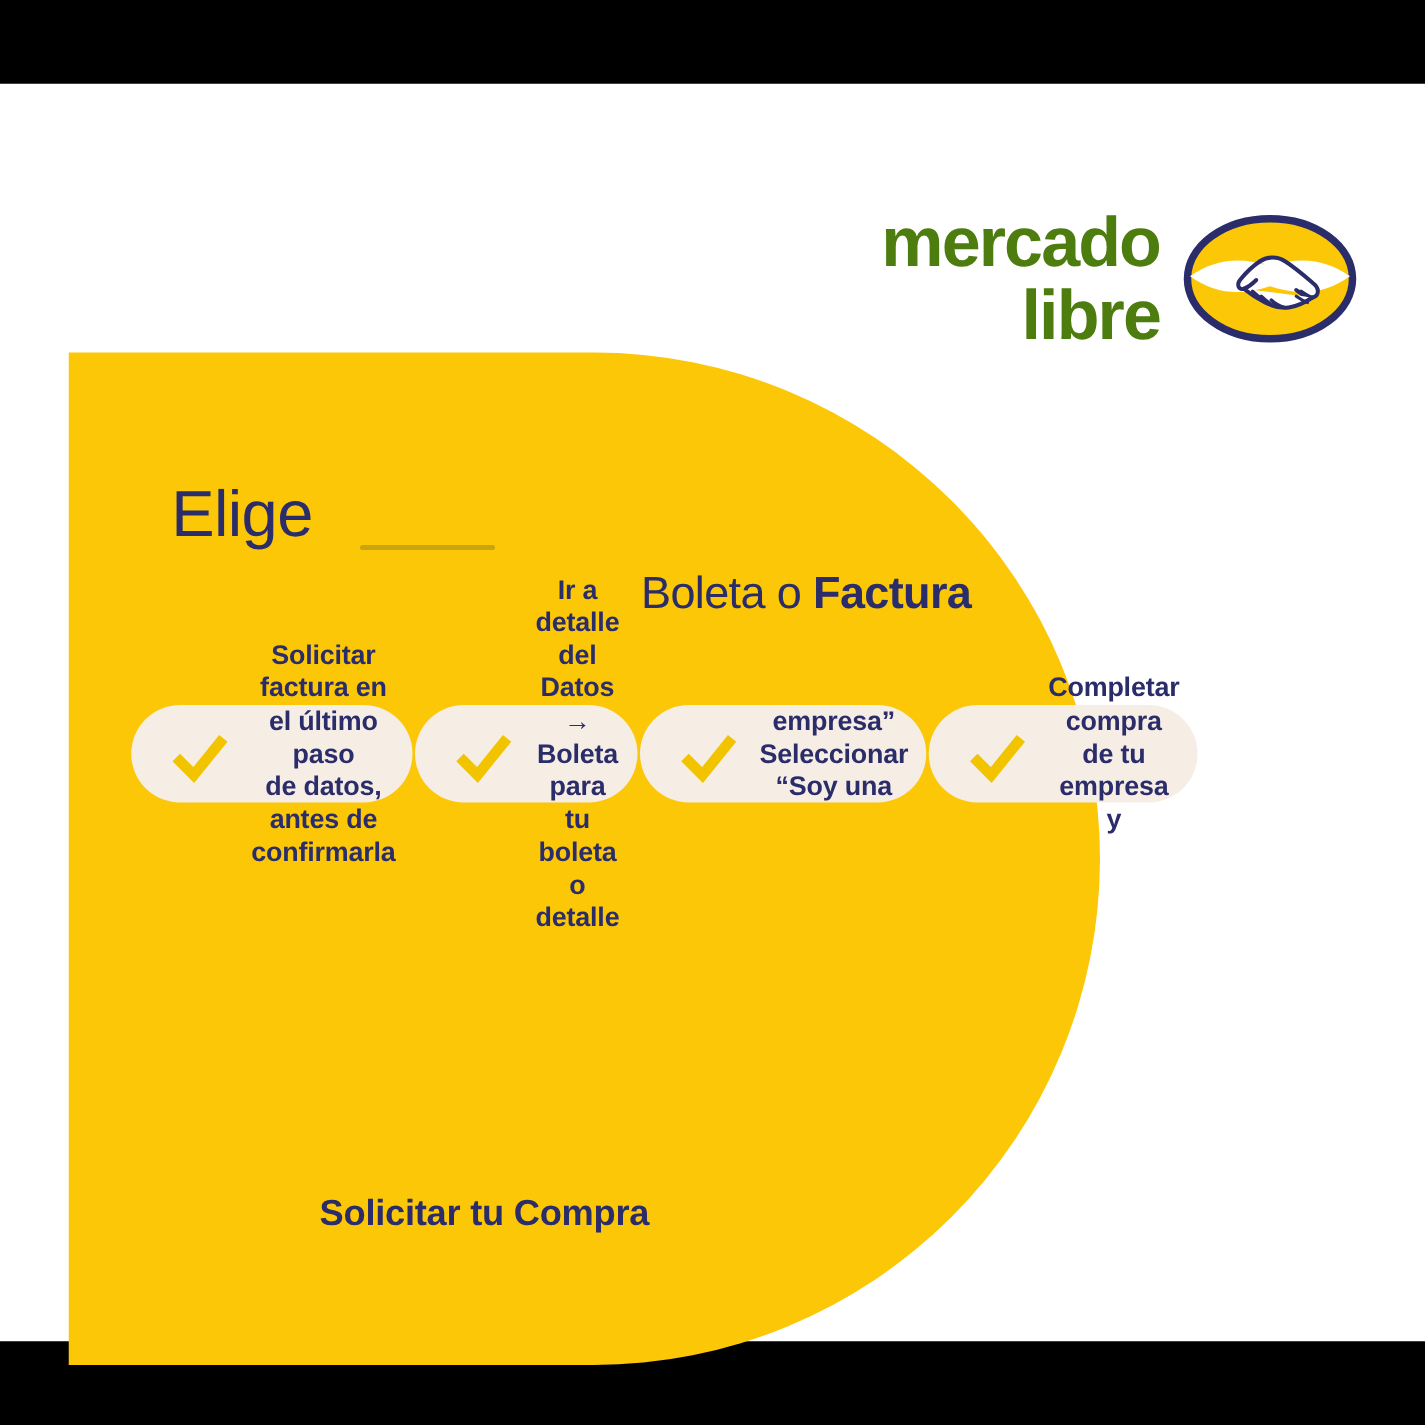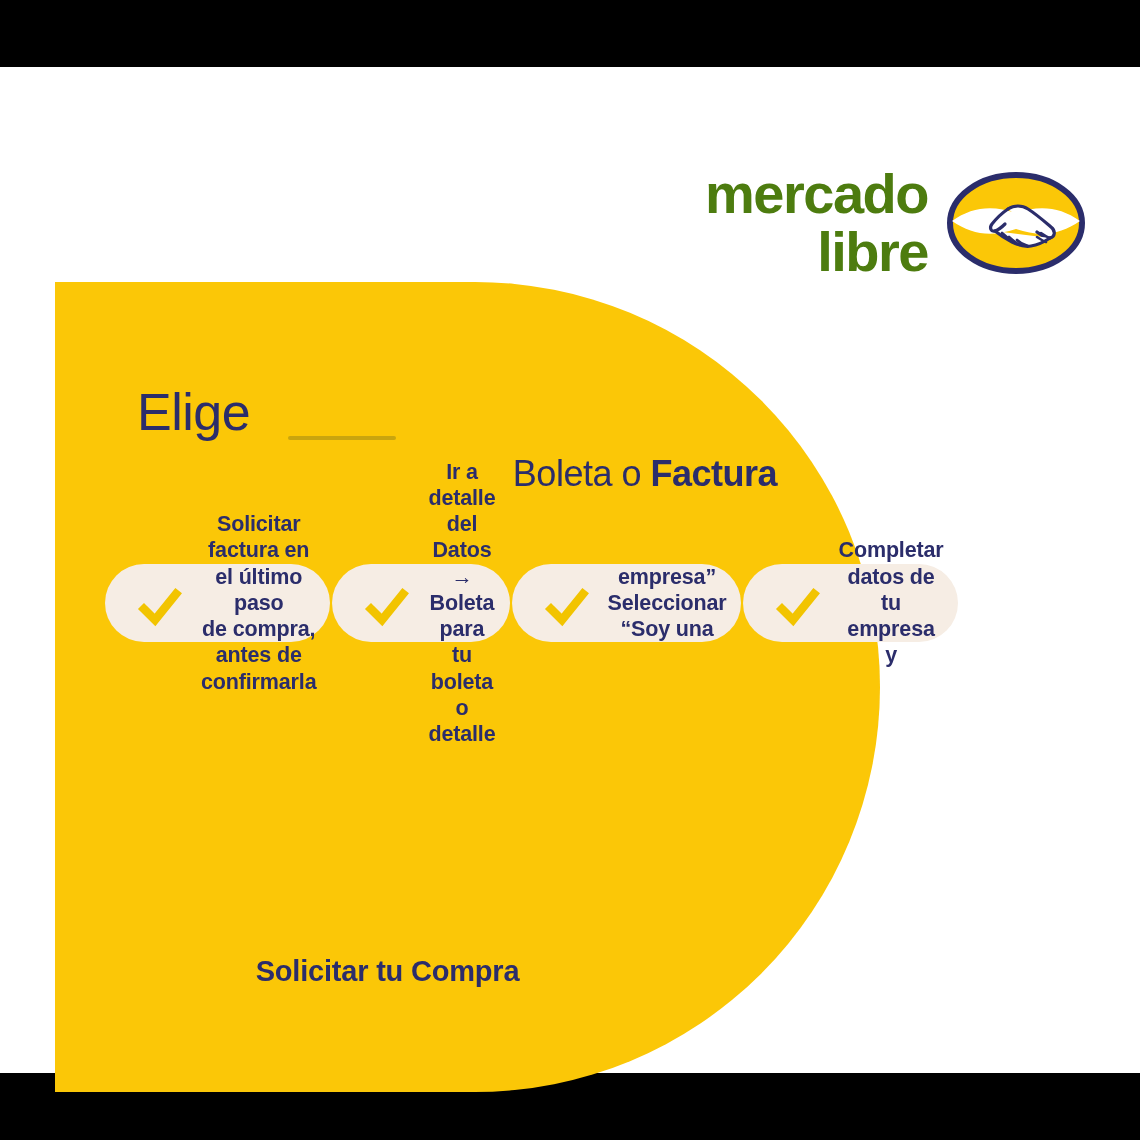--- a/index.html
+++ b/index.html
@@ -175,21 +175,21 @@
     </div>
 
     <div class="checklist">
 
       <div class="pill">
         <svg class="pill-check" viewBox="0 0 46 46">
           <path d="M7 24 L18 35 L39 9" fill="none" stroke="#F2C400" stroke-width="8.5" stroke-linecap="square" stroke-linejoin="miter"></path>
         </svg>
         <div class="pill-text">
           <div>Solicitar factura en el último paso</div>
-          <div>de compra, antes de confirmarla</div>
+          <div>de datos, antes de confirmarla</div>
         </div>
       </div>
 
       <div class="pill">
         <svg class="pill-check" viewBox="0 0 46 46">
           <path d="M7 24 L18 35 L39 9" fill="none" stroke="#F2C400" stroke-width="8.5" stroke-linecap="square" stroke-linejoin="miter"></path>
         </svg>
         <div class="pill-text">
           <div><span>Ir a detalle del Datos </span><span class="arrow">→</span><span>  Boleta</span></div>
           <div>para tu boleta o detalle</div>
@@ -204,21 +204,21 @@
           <div>empresa”</div>
           <div>Seleccionar “Soy una</div>
         </div>
       </div>
 
       <div class="pill">
         <svg class="pill-check" viewBox="0 0 46 46">
           <path d="M7 24 L18 35 L39 9" fill="none" stroke="#F2C400" stroke-width="8.5" stroke-linecap="square" stroke-linejoin="miter"></path>
         </svg>
         <div class="pill-text">
-          <div>Completar datos de tu empresa y</div>
+          <div>Completar compra de tu empresa y</div>
         </div>
       </div>
 
     </div>
 
     <div class="footer-cta">Solicitar tu Compra</div>
 
   </div>
 </div>
 

